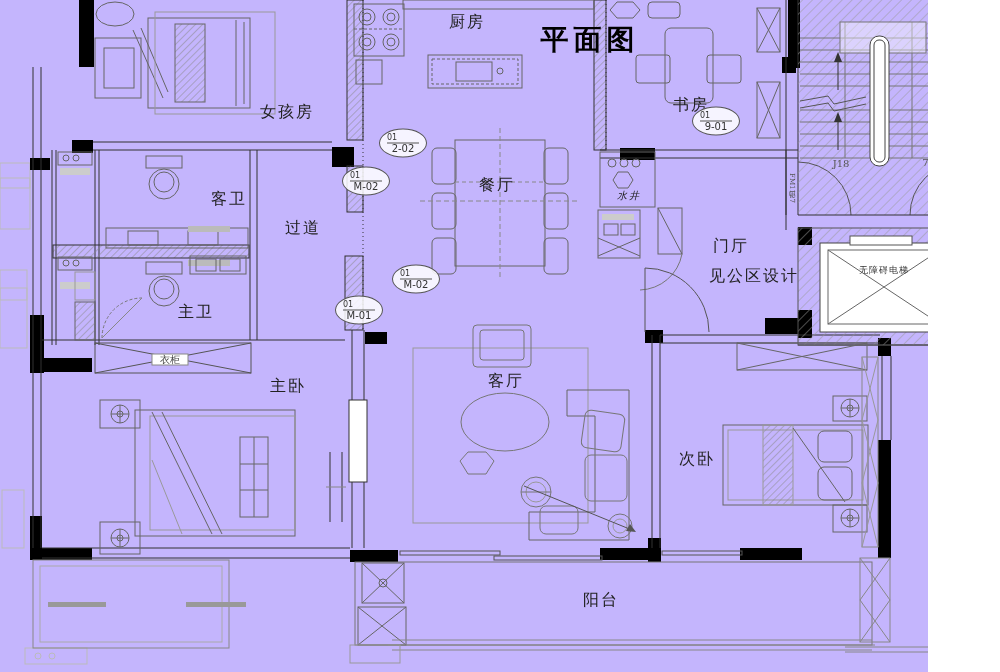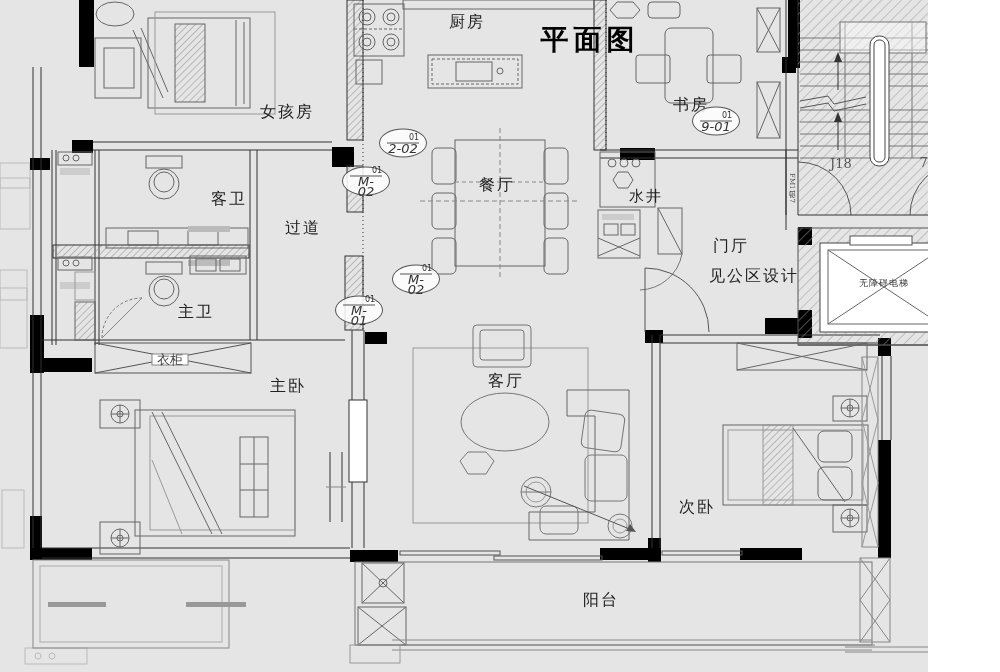--- a/index.html
+++ b/index.html
@@ -1,31 +1,31 @@
 <!DOCTYPE html>
 <html><head>
 <meta charset="utf-8">
 <style>
   html,body{margin:0;padding:0;background:#fff;}
-  .canvas{position:relative;width:928px;height:672px;background:#e5e5e5;overflow:hidden;
+  .canvas{position:relative;width:928px;height:672px;background:#c4b5fd;overflow:hidden;
           font-family:"DejaVu Serif", serif;}
   .canvas svg{position:absolute;left:0;top:0;}
   .lbl{position:absolute;transform:translate(-50%,-50%);color:#222;white-space:nowrap;
        font-size:16px;letter-spacing:2px;}
-  .lbl.small{font-size:9px;letter-spacing:1px;color:#333;margin-top:13px;}
-  .lbl.micro{font-size:13px;letter-spacing:0;color:#444;}
+  .lbl.small{font-size:9px;letter-spacing:1px;color:#333;}
+  .lbl.micro{font-size:10px;letter-spacing:0;color:#444;}
   .lbl.title{font-family:"DejaVu Sans", sans-serif;font-weight:bold;font-size:28px;
              letter-spacing:5px;color:#000;}
   .lbl.vert{writing-mode:vertical-rl;font-size:7px;letter-spacing:0;color:#555;}
   .marker{position:absolute;width:46px;height:27px;border:1px solid #555;border-radius:50%;
           transform:translate(-50%,-50%);display:flex;flex-direction:column;align-items:center;
           justify-content:center;background:rgba(255,255,255,.85);
           font-family:"DejaVu Sans", sans-serif;color:#333;}
-  .marker .top{font-size:8px;line-height:10px;width:70%;text-align:right;border-bottom:1px solid #555;}
-  .marker .bot{font-size:13px;line-height:10px;width:70%;text-align:center;font-style:italic;}
+  .marker .top{font-size:8px;line-height:10px;width:70%;text-align:left;border-bottom:1px solid #555;}
+  .marker .bot{font-size:10px;line-height:10px;width:70%;text-align:center;}
 </style>
 </head>
 <body>
 
 <div class="canvas">
 
 <svg width="1000" height="672" viewBox="0 0 1000 672">
   <defs>
     <pattern id="hatch" width="7" height="7" patternUnits="userSpaceOnUse" patternTransform="rotate(45)">
       <line x1="0" y1="0" x2="0" y2="7" stroke="#9a9a9a" stroke-width="1"></line>
@@ -408,28 +408,28 @@
   </g>
 </svg>
 
   <div class="lbl title" style="left:590px;top:40px;">平面图</div>
   <div class="lbl" style="left:467px;top:22px;">厨房</div>
   <div class="lbl" style="left:287px;top:112px;">女孩房</div>
   <div class="lbl" style="left:691px;top:105px;">书房</div>
   <div class="lbl" style="left:197px;top:199px;margin-left:32px;">客卫</div>
   <div class="lbl" style="left:303px;top:228px;">过道</div>
   <div class="lbl" style="left:497px;top:185px;">餐厅</div>
-  <div class="lbl" style="left:646px;top:196px;font-size:15px;">水井</div>
+  <div class="lbl" style="left:629px;top:196px;font-size:10px;font-style:italic;">水井</div>
   <div class="lbl" style="left:731px;top:246px;">门厅</div>
   <div class="lbl" style="left:731px;top:276px;margin-left:23px;">见公区设计</div>
   <div class="lbl small" style="left:884px;top:270px;">无障碍电梯</div>
   <div class="lbl" style="left:196px;top:312px;">主卫</div>
   <div class="lbl" style="left:288px;top:386px;text-align:center;">主卧</div>
   <div class="lbl" style="left:506px;top:381px;">客厅</div>
-  <div class="lbl" style="left:697px;top:459px;margin-top:48px;">次卧</div>
+  <div class="lbl" style="left:697px;top:459px;">次卧</div>
   <div class="lbl" style="left:601px;top:600px;">阳台</div>
   <div class="lbl micro" style="left:170px;top:360px;">衣柜</div>
   <div class="lbl micro" style="left:841px;top:163px;color:#555;">J18</div>
   <div class="lbl micro" style="left:932px;top:162px;color:#555;">7L8</div>
   <div class="lbl vert" style="left:792px;top:188px;">FM甲1127</div>
   <div class="lbl vert" style="left:973px;top:188px;">FM甲1127</div>
 
   <div class="marker" style="left:403px;top:143px;">
     <span class="top">01</span>
     <span class="bot">2-02</span>

